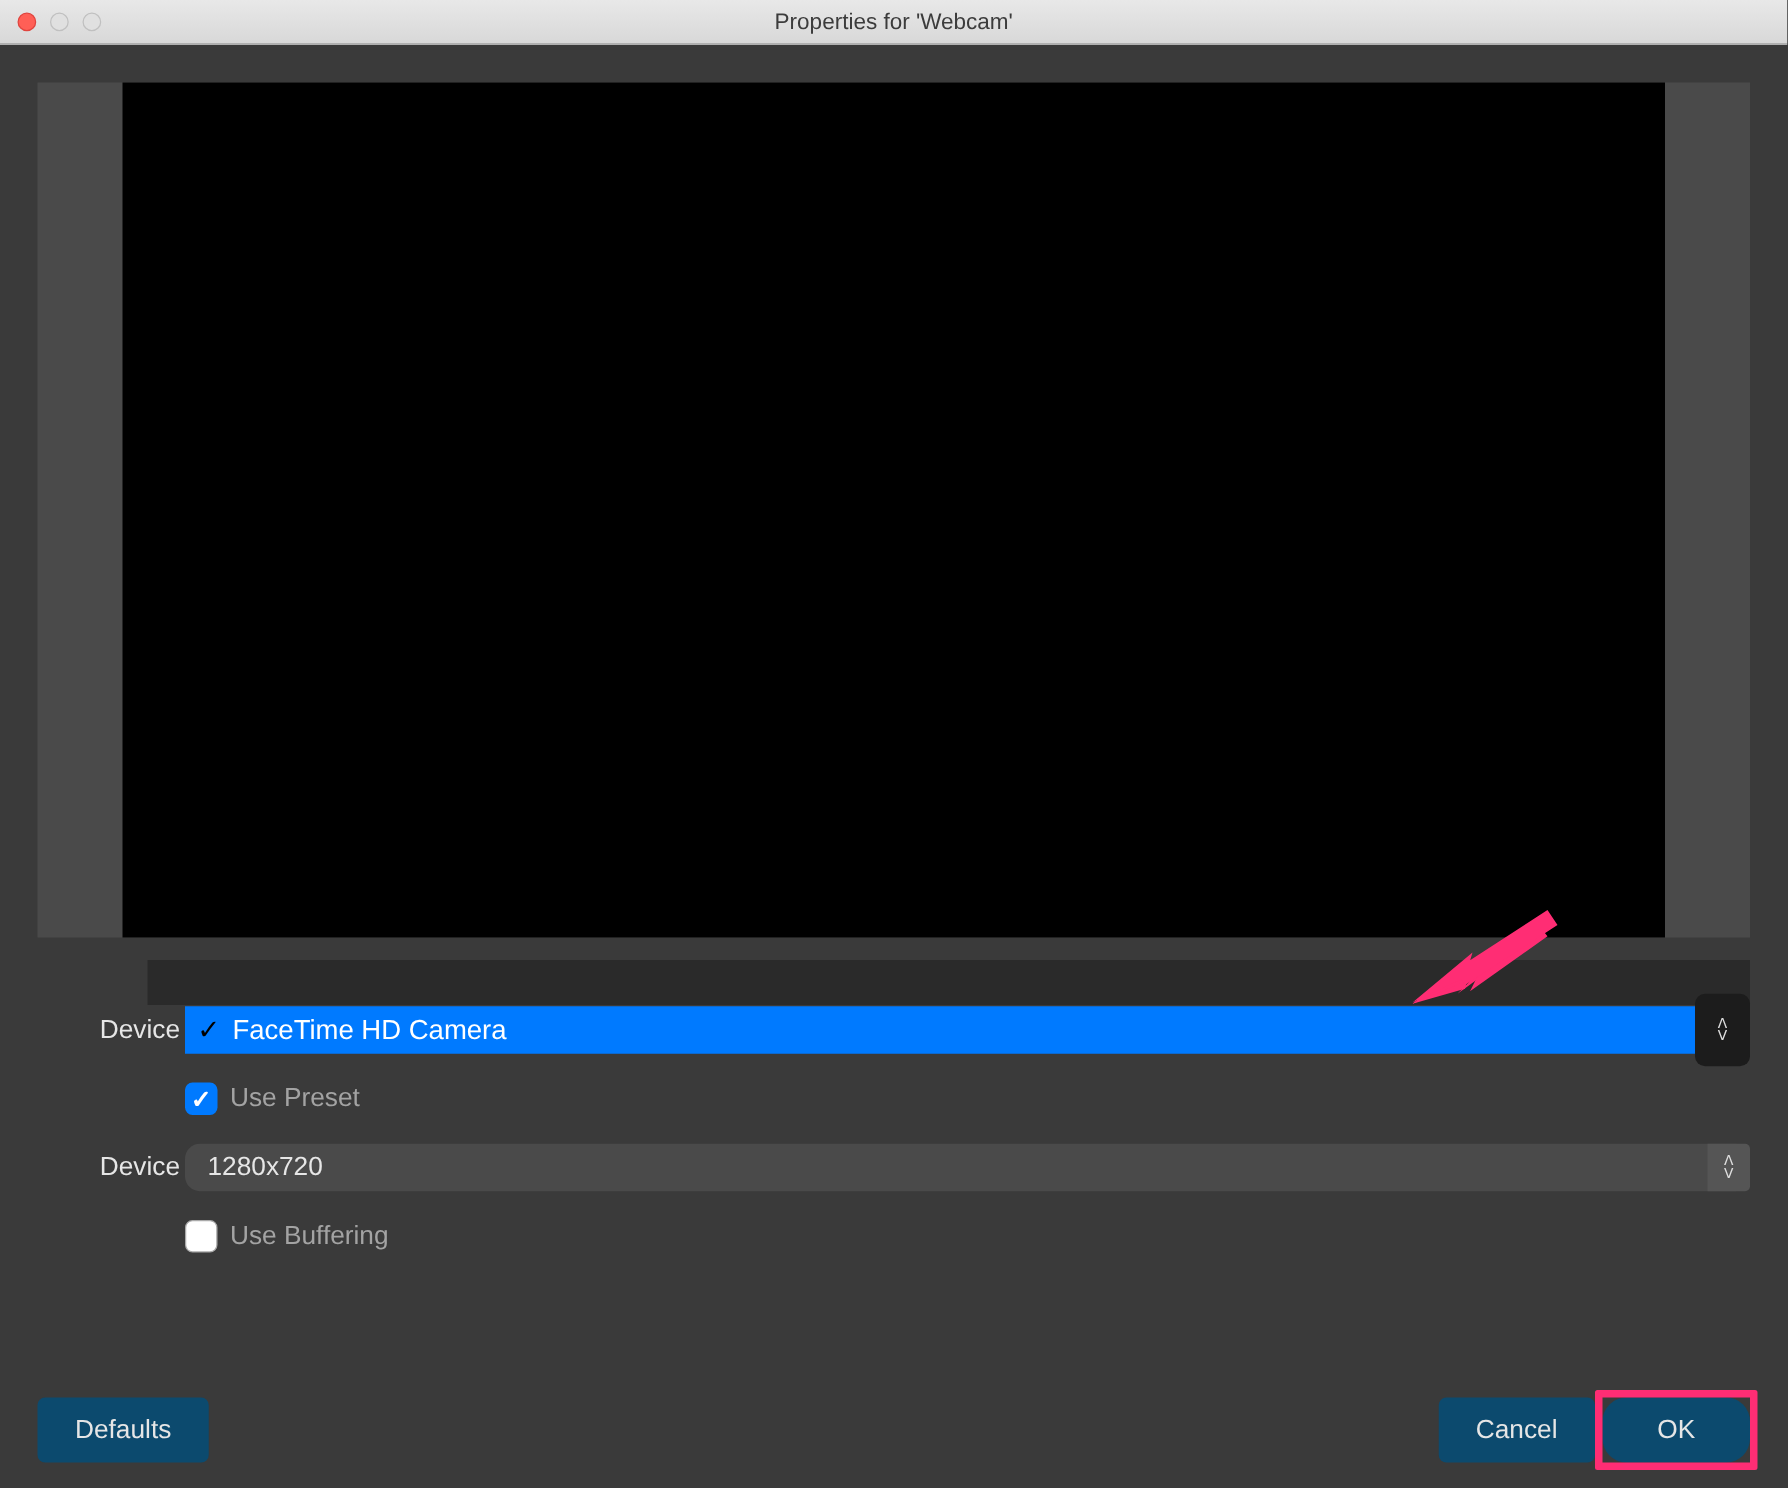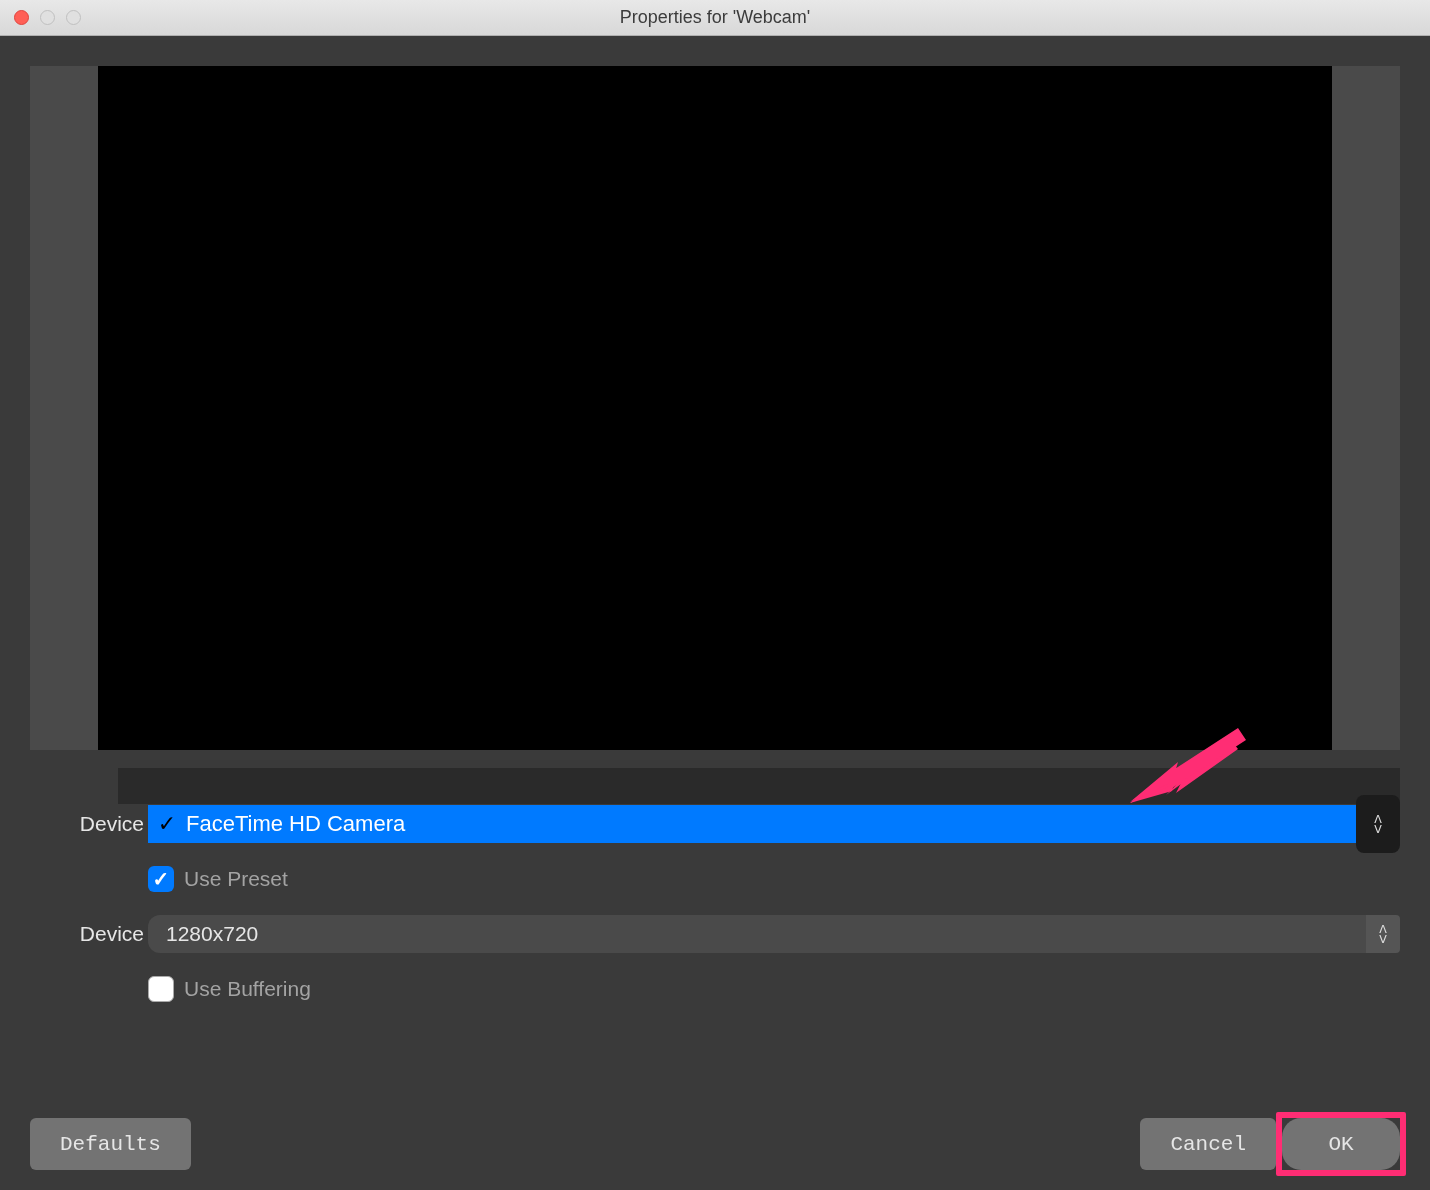--- a/index.html
+++ b/index.html
@@ -188,31 +188,30 @@
       display: flex;
       justify-content: space-between;
     }
     .btn-group-right {
       display: flex;
       gap: 6px;
     }
     .btn {
       height: 52px;
       padding: 0 30px;
-      background: #737373;
+      background: #0c4a6e;
       color: #e6e6e6;
       font-size: 21px;
       border: none;
       border-radius: 6px;
       display: flex;
       align-items: center;
       justify-content: center;
       cursor: pointer;
       min-width: 118px;
-      font-family: Liberation Mono, monospace;
     }
     .arrow-annotation {
       position: absolute;
       top: 725px;
       left: 1130px;
       pointer-events: none;
     }
     .ok-highlight {
       position: absolute;
       border: 6px solid #ff2d74;

